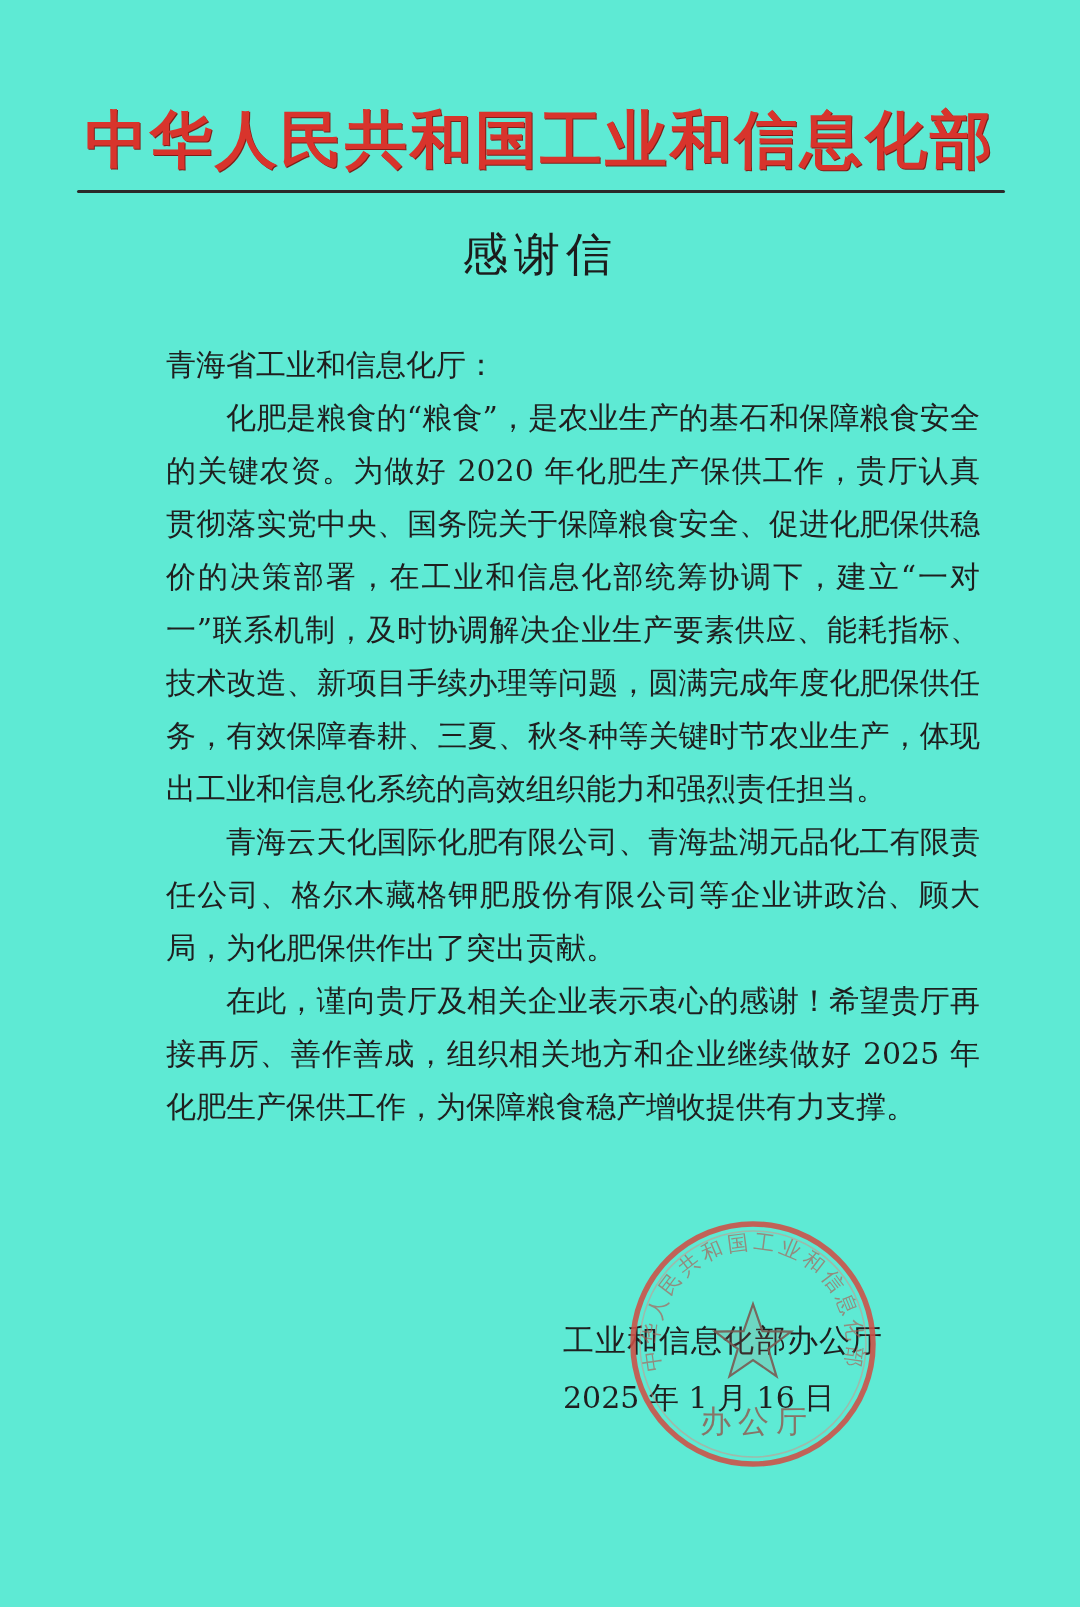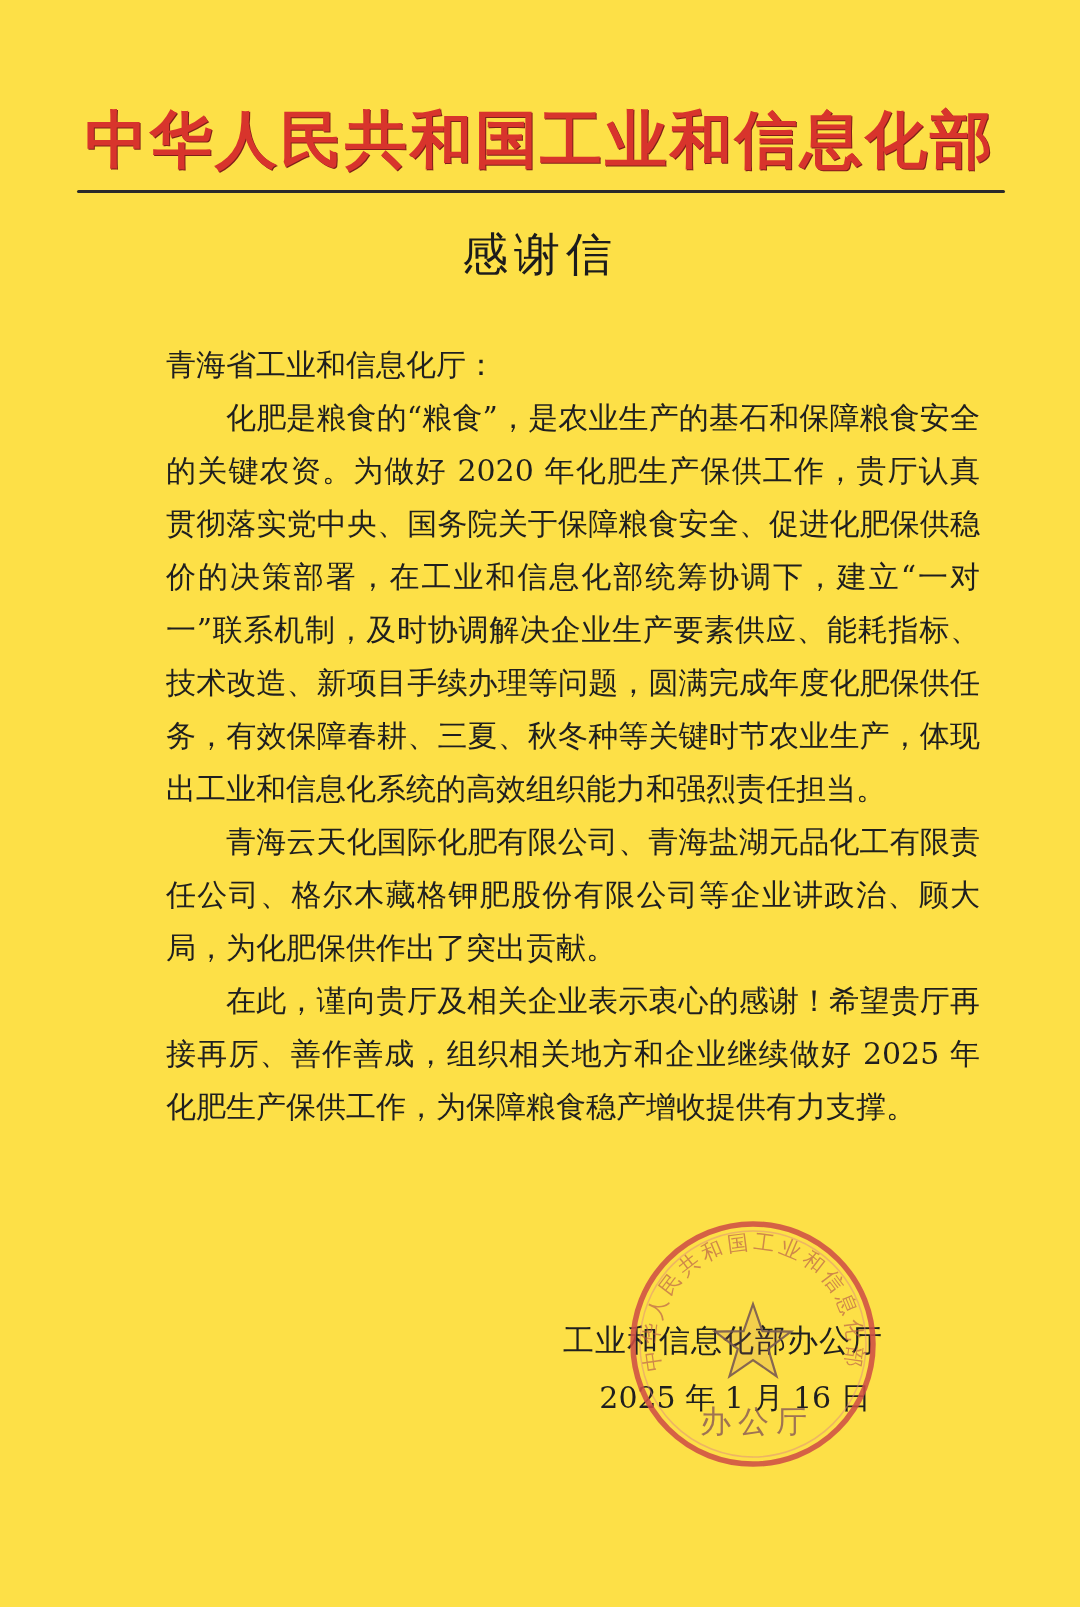--- a/index.html
+++ b/index.html
@@ -1,21 +1,21 @@
 <!DOCTYPE html>
 <html><head>
 <meta charset="utf-8">
 <style>
   html, body { margin: 0; padding: 0; background: #e9e9e9; }
   .paper {
     position: relative;
     width: 1080px;
     height: 1607px;
     margin: 0 auto;
-    background: #fde047;
+    background: #5eead4;
     overflow: hidden;
     font-family: "DejaVu Serif", "Liberation Serif", serif;
     color: #222;
   }
   .org-title {
     position: absolute;
     top: 98px;
     left: 0;
     width: 100%;
     text-align: center;
@@ -72,21 +72,20 @@
     letter-spacing: 1px;
     color: #1f1f1f;
     z-index: 1;
     white-space: nowrap;
   }
   .sign-date {
     position: absolute;
     top: 1378px;
     left: 563px;
     width: 344px;
-    text-align: center;
     font-size: 30px;
     color: #1f1f1f;
     z-index: 1;
     white-space: nowrap;
   }
   .seal {
     position: absolute;
     left: 623px;
     top: 1214px;
     width: 260px;

